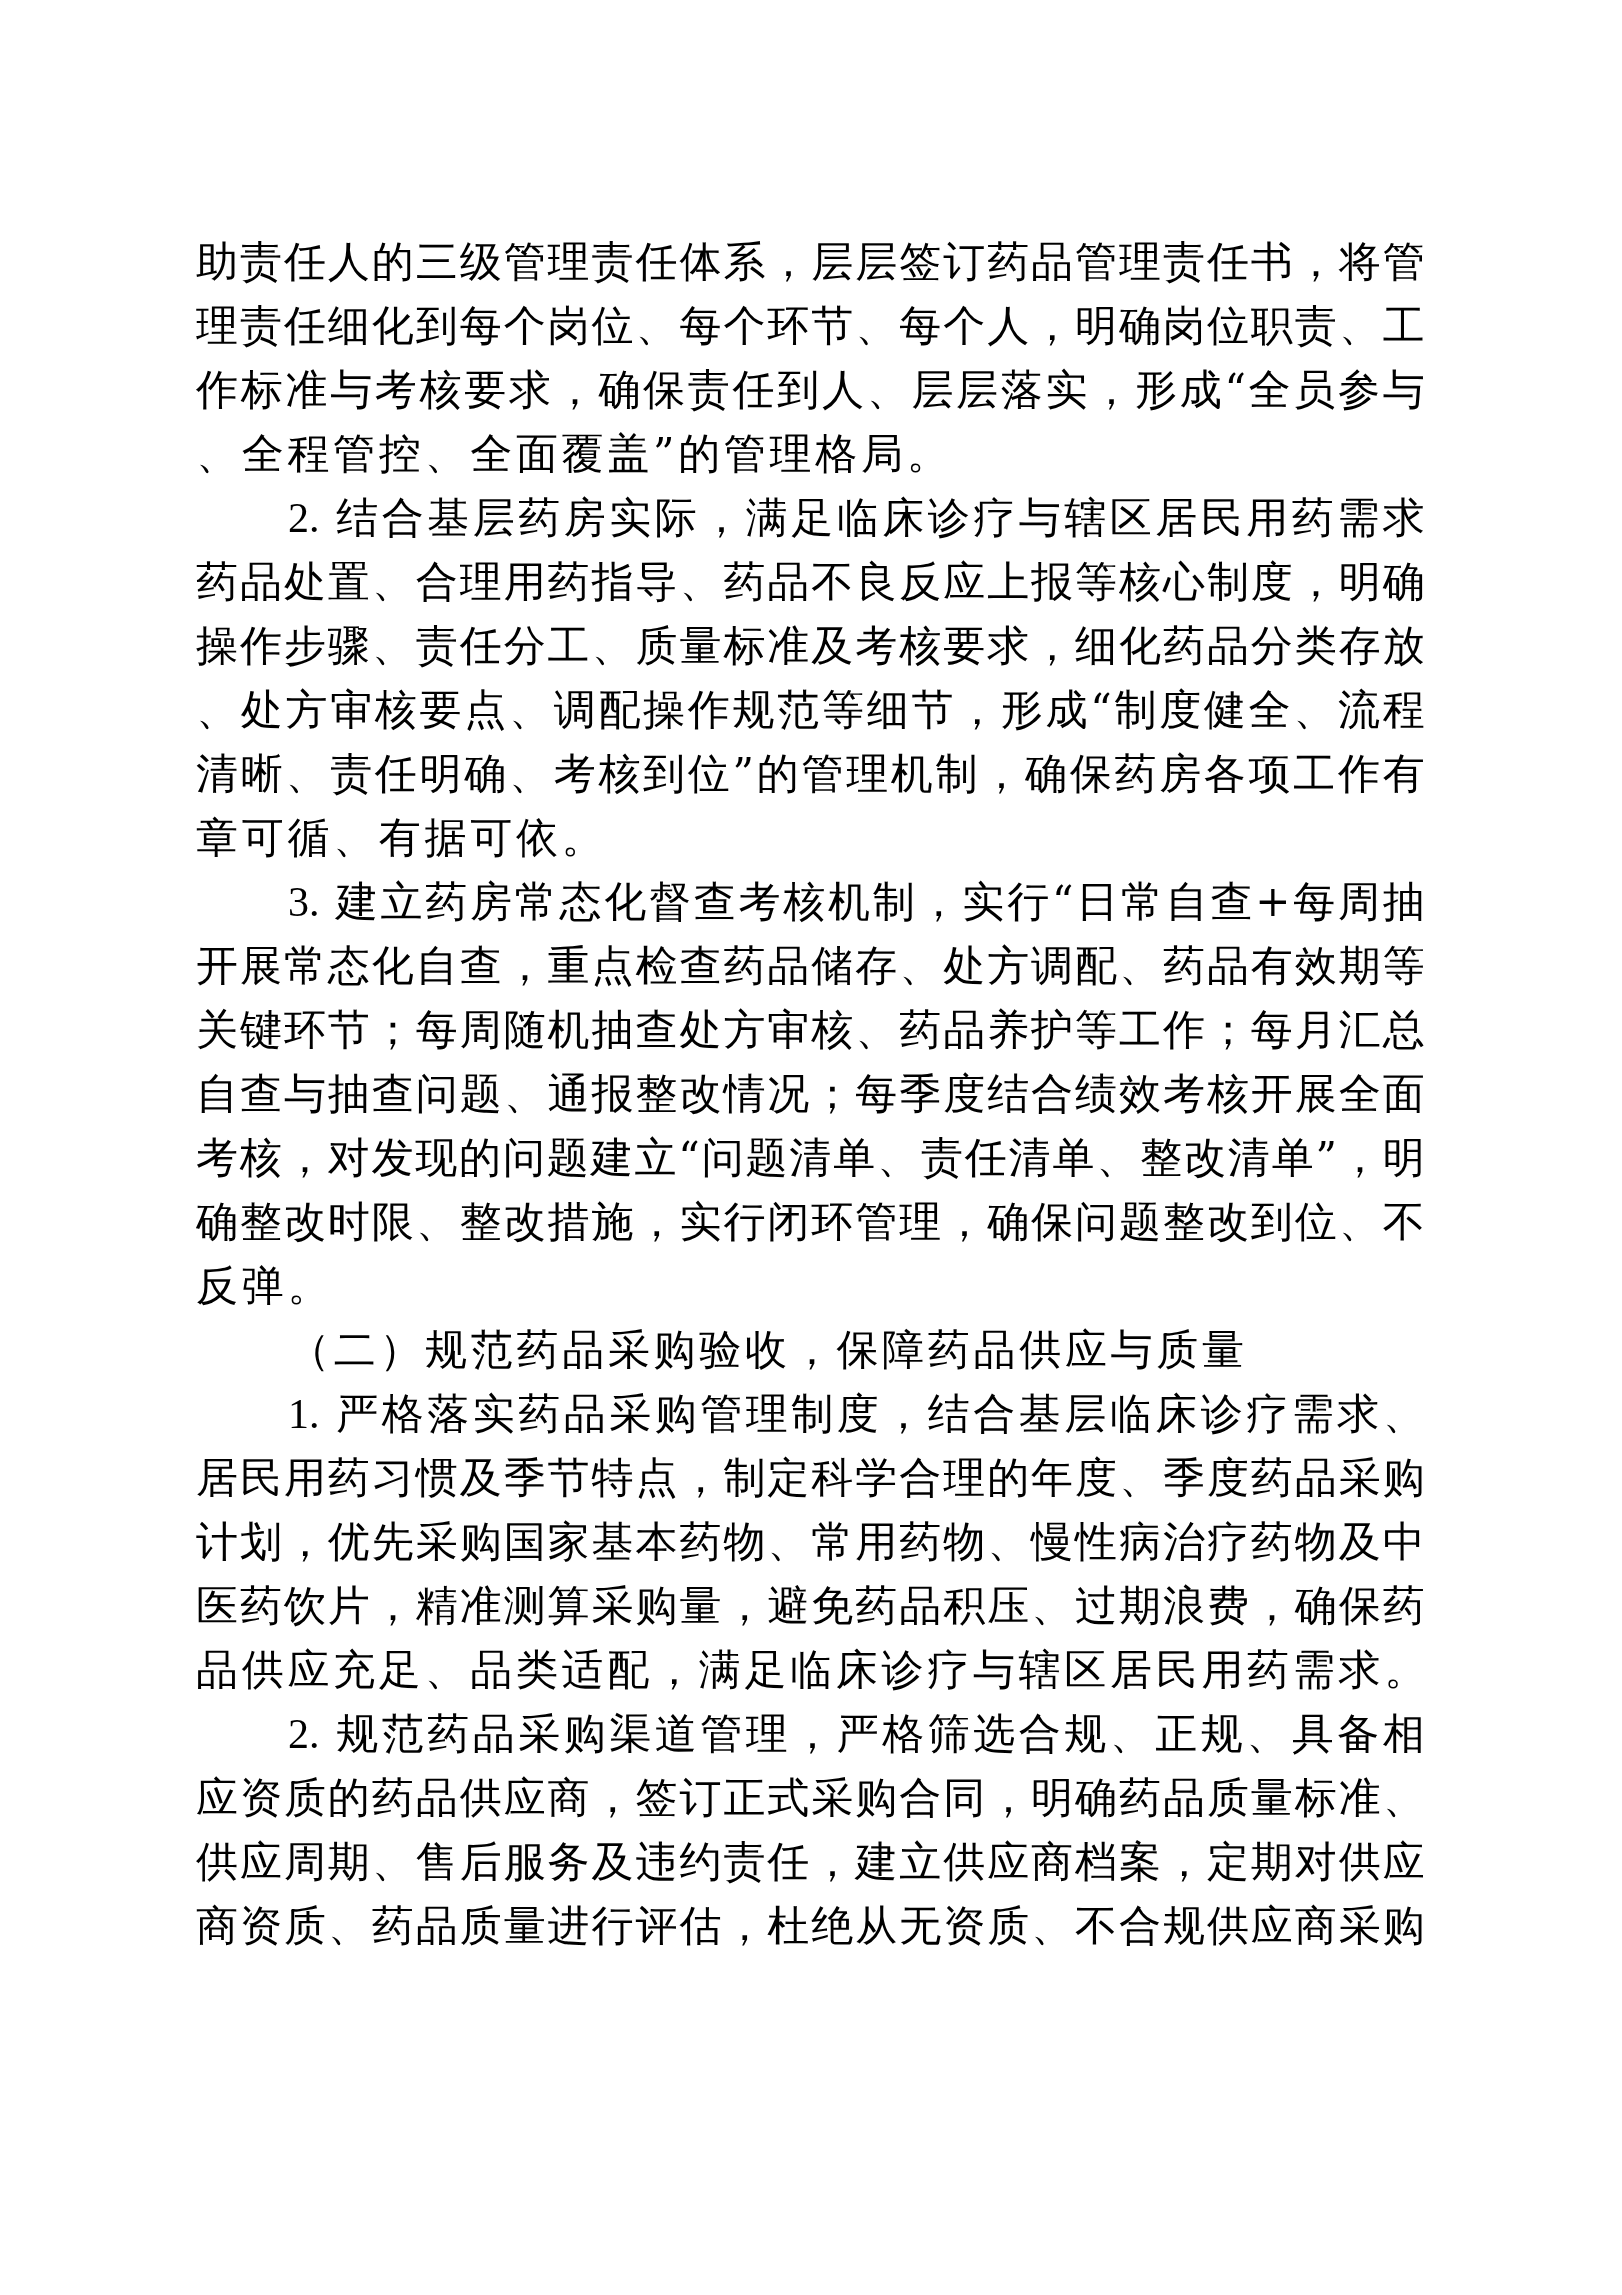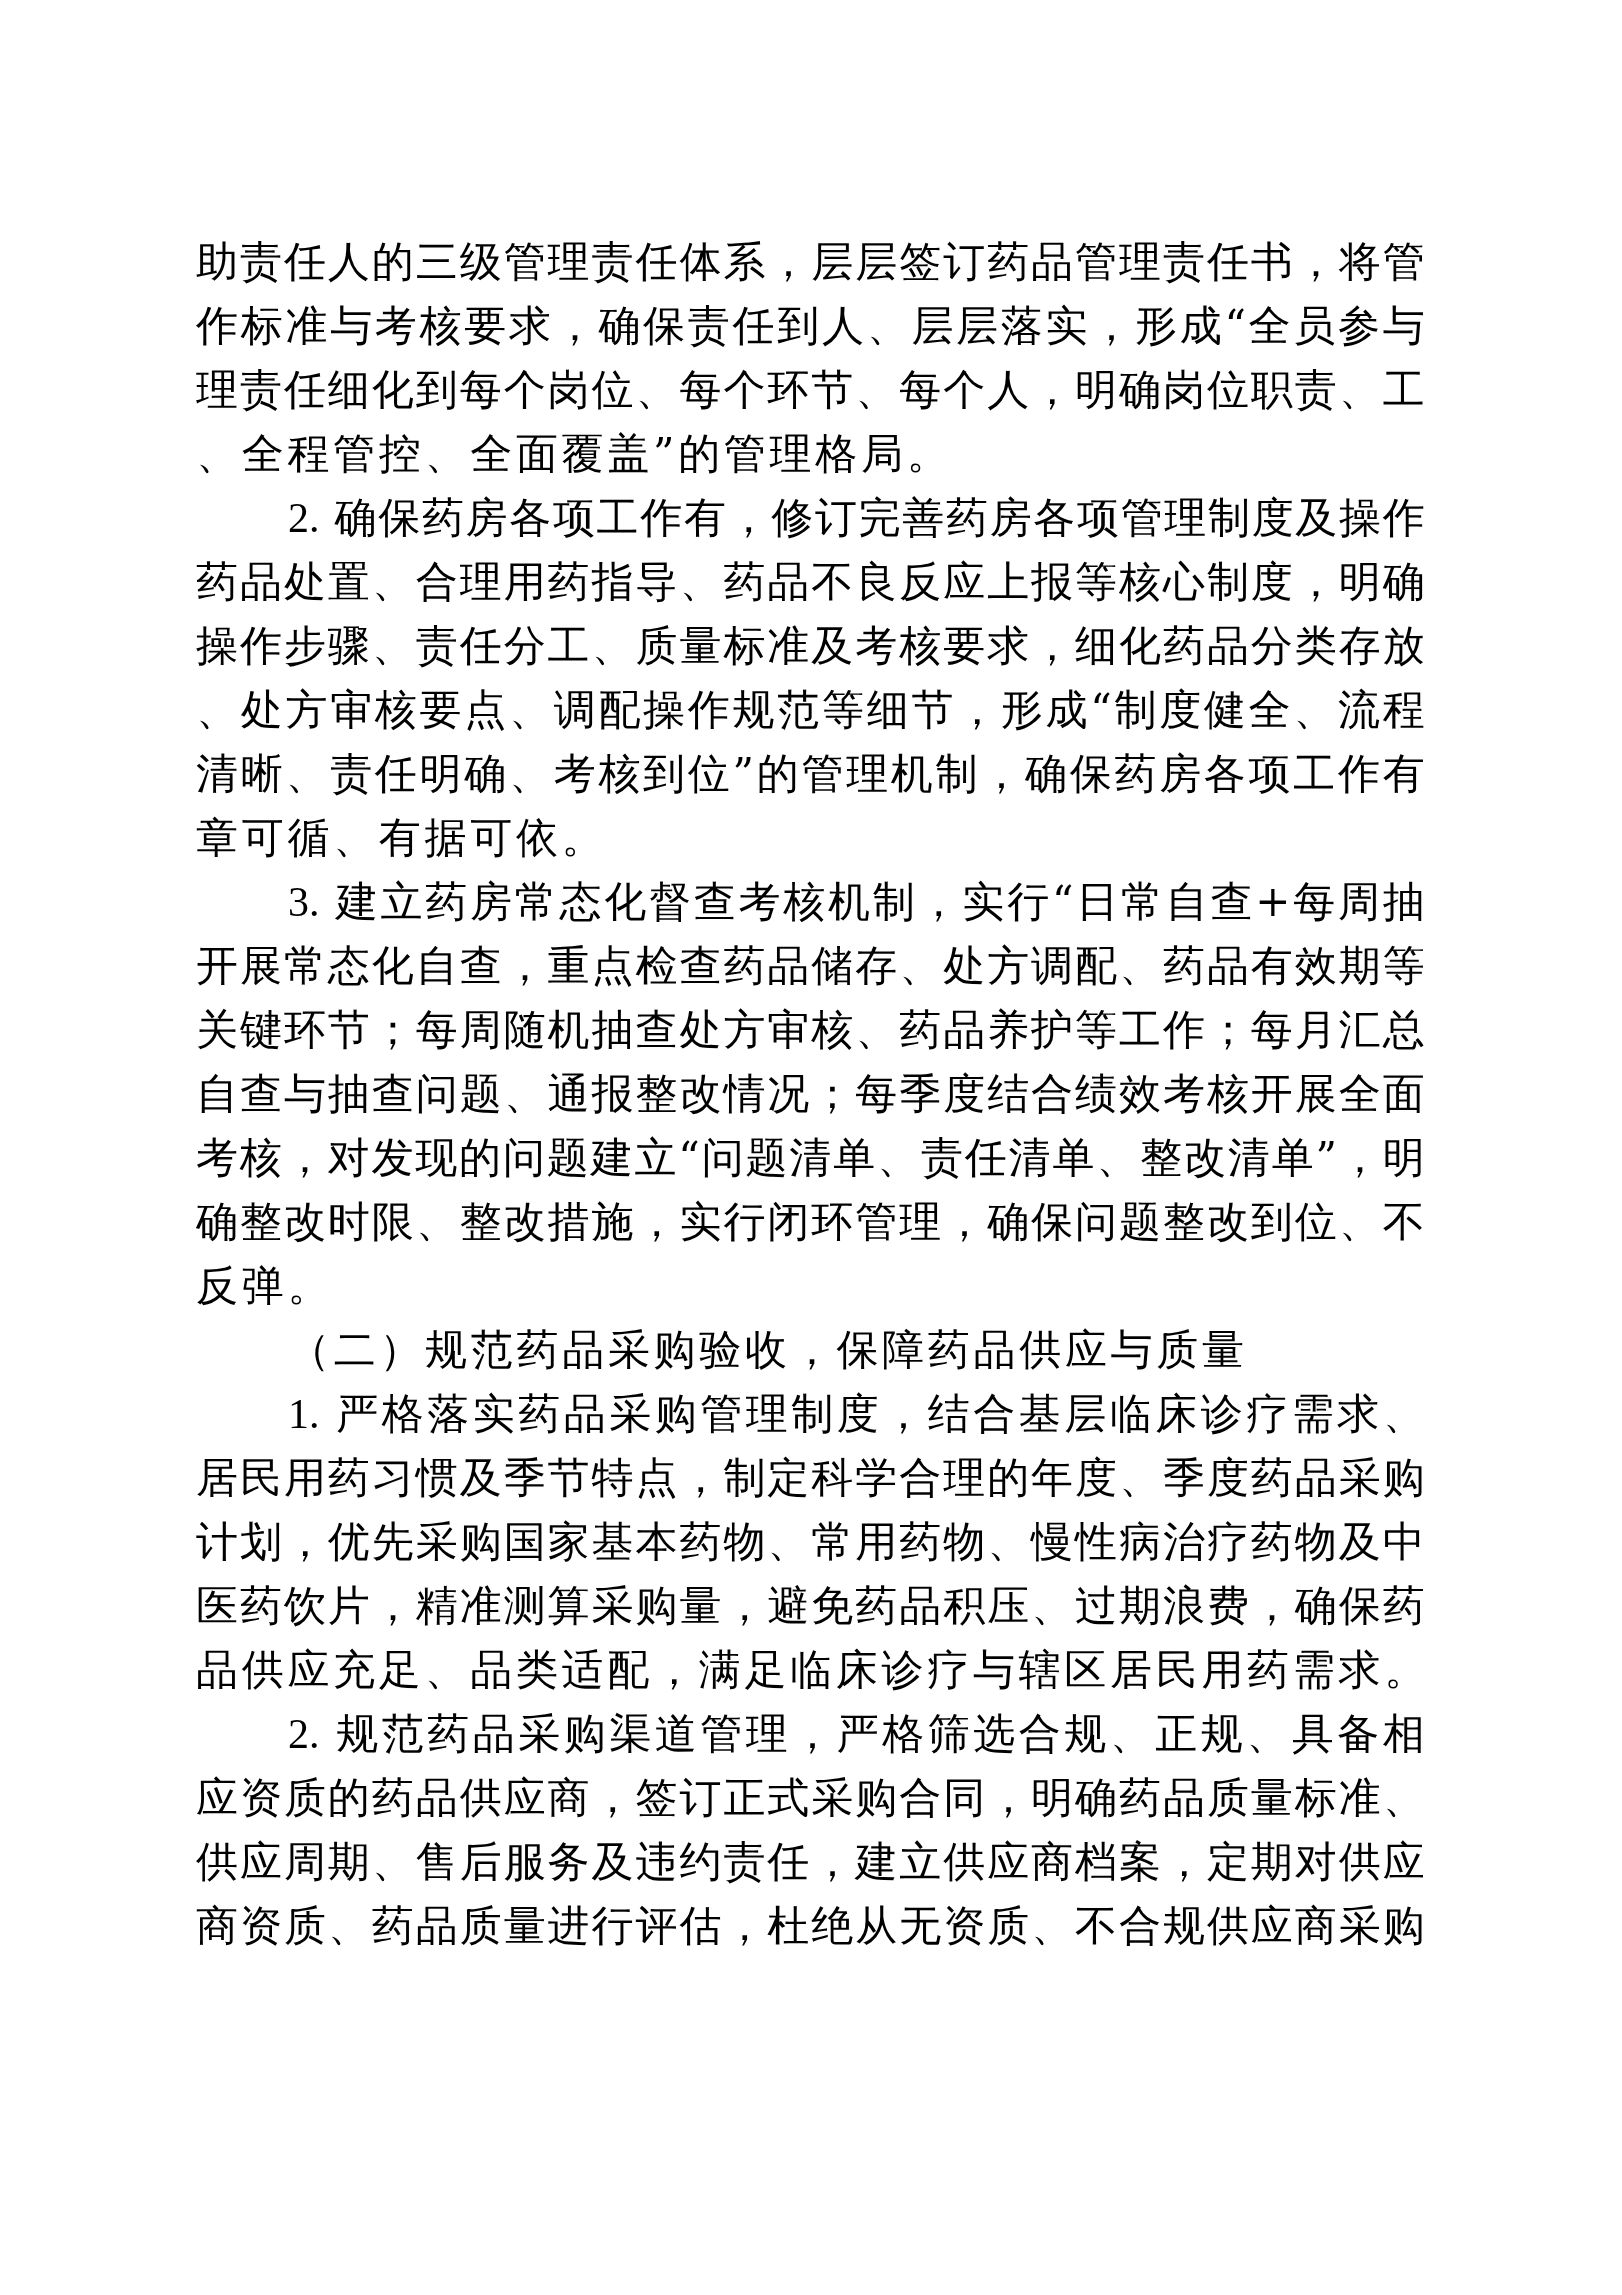--- a/index.html
+++ b/index.html
@@ -55,27 +55,27 @@
     letter-spacing: 3.7px;
   }
 </style>
 </head>
 <body>
 
 <div class="page">
 
   <div>
     <span class="line">助责任人的三级管理责任体系，层层签订药品管理责任书，将管</span>
+    <span class="line">理责任细化到每个岗位、每个环节、每个人，明确岗位职责、工</span>
     <span class="line">作标准与考核要求，确保责任到人、层层落实，形成“全员参与</span>
-    <span class="line">理责任细化到每个岗位、每个环节、每个人，明确岗位职责、工</span>
     <span class="line last">、全程管控、全面覆盖”的管理格局。</span>
   </div>
 
   <div>
-    <span class="line indent"><span class="num">2.</span>&nbsp;<span>确保药房各项工作有，修订完善药房各项管理制度及操作</span></span>
+    <span class="line indent"><span class="num">2.</span>&nbsp;<span>结合基层药房实际，满足临床诊疗与辖区居民用药需求</span></span>
     <span class="line">药品处置、合理用药指导、药品不良反应上报等核心制度，明确</span>
     <span class="line">操作步骤、责任分工、质量标准及考核要求，细化药品分类存放</span>
     <span class="line">、处方审核要点、调配操作规范等细节，形成“制度健全、流程</span>
     <span class="line">清晰、责任明确、考核到位”的管理机制，确保药房各项工作有</span>
     <span class="line last">章可循、有据可依。</span>
   </div>
 
   <div>
     <span class="line indent"><span class="num">3.</span>&nbsp;<span>建立药房常态化督查考核机制，实行“日常自查+每周抽</span></span>
     <span class="line">开展常态化自查，重点检查药品储存、处方调配、药品有效期等</span>

